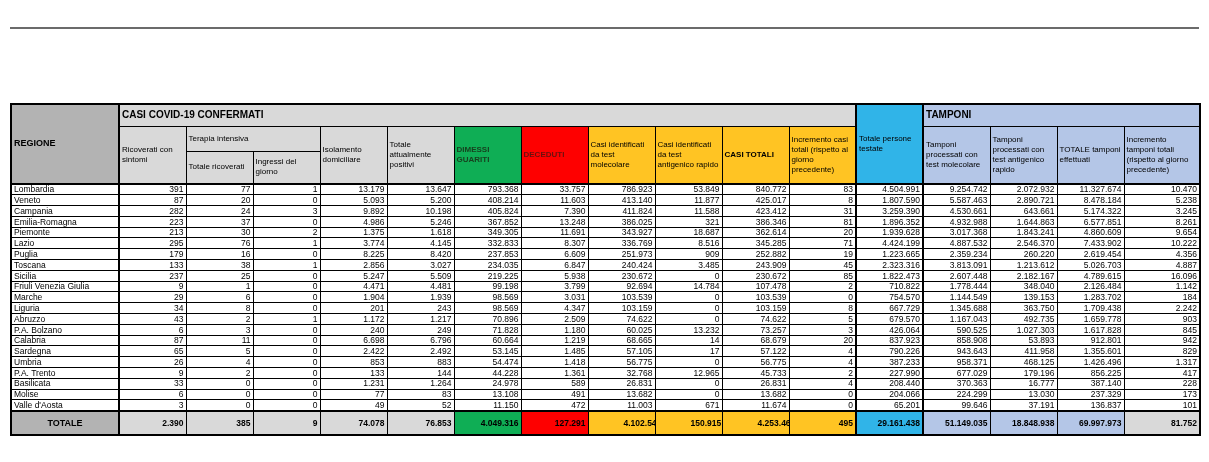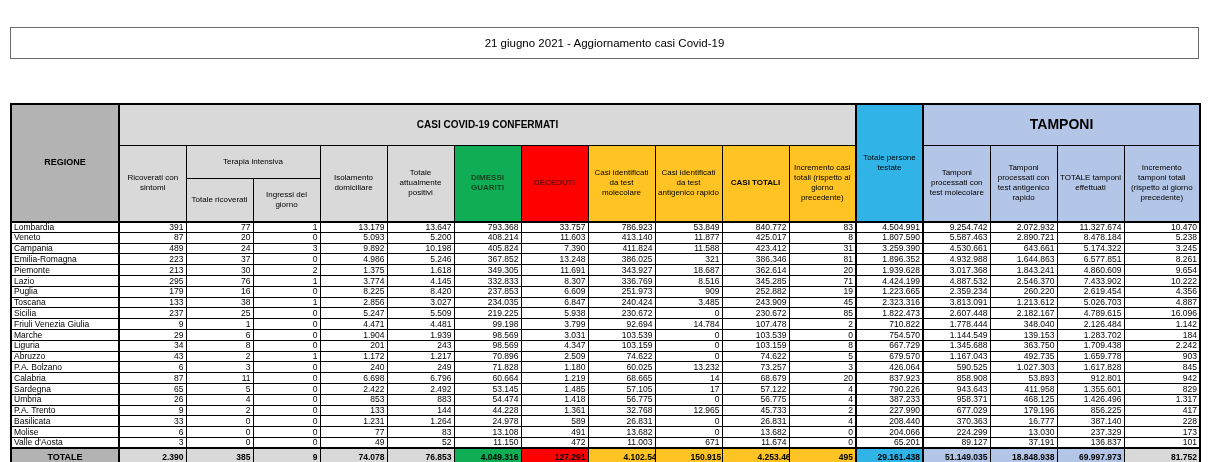--- a/index.html
+++ b/index.html
@@ -16,27 +16,27 @@
 
   table.covid {
     position:absolute; left:10px; top:103px; width:1189px;
     border-collapse:collapse; table-layout:fixed;
     border:2px solid #000;
   }
   th, td { border:1px solid #000; overflow:hidden; }
 
   thead th {
     font-size:8px; font-weight:normal; background:var(--graylight);
-    padding:11px 2px; line-height:1.25; text-align:center; vertical-align:middle;
+    padding:1px 2px; line-height:1.25; text-align:left; vertical-align:middle;
   }
   tr.h1 { height:22px; }
   tr.h2 { height:25px; }
   tr.h3 { height:33px; }
   th.g-conf { font-size:10px; font-weight:bold; }
-  th.g-tamp { font-size:14px; font-weight:bold; background:var(--lightblue); }
+  th.g-tamp { font-size:10px; font-weight:bold; background:var(--lightblue); }
   th.c-region {
     background:var(--graydark); font-weight:bold; font-size:9px;
     border-right:2px solid #000;
   }
   th.c-testate {
     background:var(--cyan); border-left:2px solid #000; border-right:2px solid #000;
   }
   th.green { background:var(--green); color:#17421f; font-weight:bold; }
   th.red { background:var(--red); color:#6b100e; font-weight:bold; }
   th.yellow { background:var(--yellow); }
@@ -46,37 +46,36 @@
   thead { border-bottom:2px solid #000; }
 
   tbody td {
     font-size:8.5px; height:10.8px; padding:0 2px; text-align:right;
     white-space:nowrap; background:#fff; line-height:1;
   }
   tbody td.region { text-align:left; border-right:2px solid #000; }
   td.sep { border-left:2px solid #000; border-right:2px solid #000;margin-left:44px; }
 
   tfoot td {
-    font-weight:bold; font-size:8.5px; height:17px; padding:0 2px;
+    font-weight:bold; font-size:8.5px; height:24px; padding:0 2px;
     text-align:right; white-space:nowrap; border-top:2px solid #000; vertical-align:middle;
   }
   td.t-lbl { background:var(--graydark); text-align:center; border-right:2px solid #000; font-size:9px; }
   td.t-g    { background:var(--graylight); }
   td.t-green{ background:var(--green);padding-left:22px; }
   td.t-red  { background:var(--red); }
   td.t-yellow{ background:var(--yellow);padding-left:35px; }
   td.t-cyan { background:var(--cyan); }
   td.t-blue { background:var(--lightblue); }
   td.t-gray { background:var(--graylight);margin-top:32px; }
 </style>
 </head>
 <body>
 
 <div class="titlebox">
-  <p>21 giugno 2021 - Aggiornamento casi Covid-19</p>
 </div>
 
 <table class="covid">
   <colgroup>
     <col style="width:108px">
     <col style="width:67px">
       <col style="width:67px">
       <col style="width:67px">
       <col style="width:67px">
     <col style="width:67px">
@@ -154,21 +153,21 @@
         <td class="num">425.017</td>
         <td class="num">8</td>
         <td class="num sep">1.807.590</td>
         <td class="num">5.587.463</td>
         <td class="num">2.890.721</td>
         <td class="num">8.478.184</td>
         <td class="num">5.238</td>
       </tr>
       <tr>
         <td class="region">Campania</td>
-        <td class="num">489</td>
+        <td class="num">282</td>
         <td class="num">24</td>
         <td class="num">3</td>
         <td class="num">9.892</td>
         <td class="num">10.198</td>
         <td class="num">405.824</td>
         <td class="num">7.390</td>
         <td class="num">411.824</td>
         <td class="num">11.588</td>
         <td class="num">423.412</td>
         <td class="num">31</td>
@@ -508,21 +507,21 @@
         <td class="num">0</td>
         <td class="num">49</td>
         <td class="num">52</td>
         <td class="num">11.150</td>
         <td class="num">472</td>
         <td class="num">11.003</td>
         <td class="num">671</td>
         <td class="num">11.674</td>
         <td class="num">0</td>
         <td class="num sep">65.201</td>
-        <td class="num">89.127</td>
+        <td class="num">99.646</td>
         <td class="num">37.191</td>
         <td class="num">136.837</td>
         <td class="num">101</td>
       </tr>
     </tbody>
   <tfoot id="total-foot">
       <tr>
         <td class="t-lbl">TOTALE</td>
         <td class="t-g">2.390</td>
         <td class="t-g">385</td>

